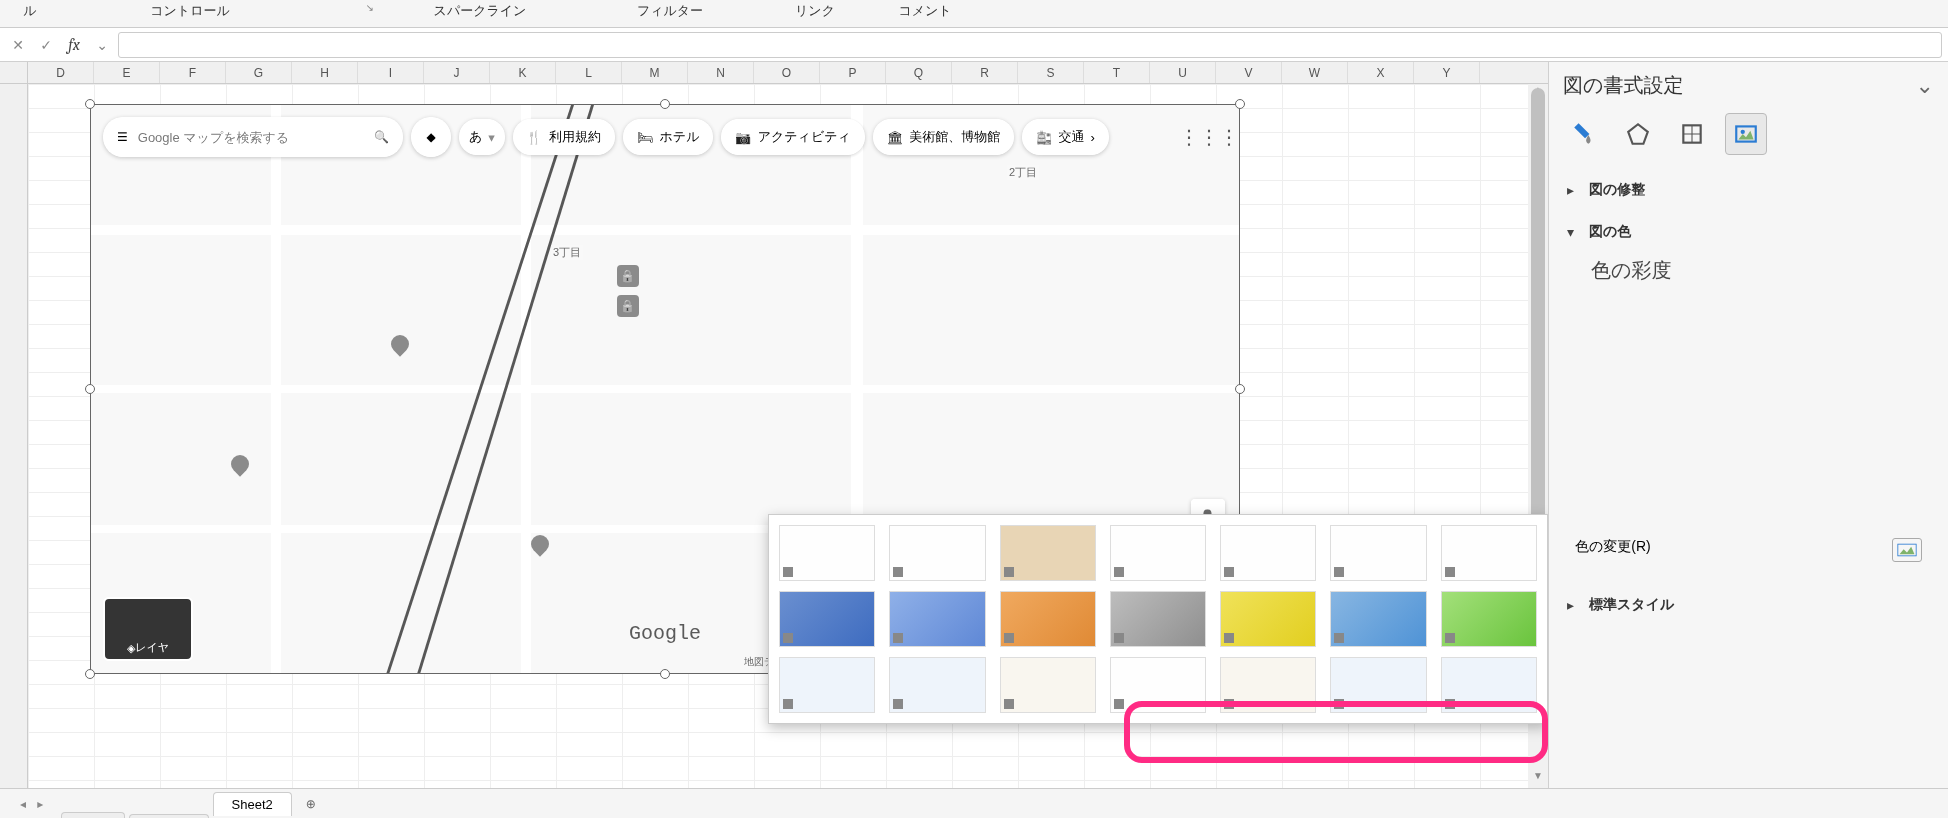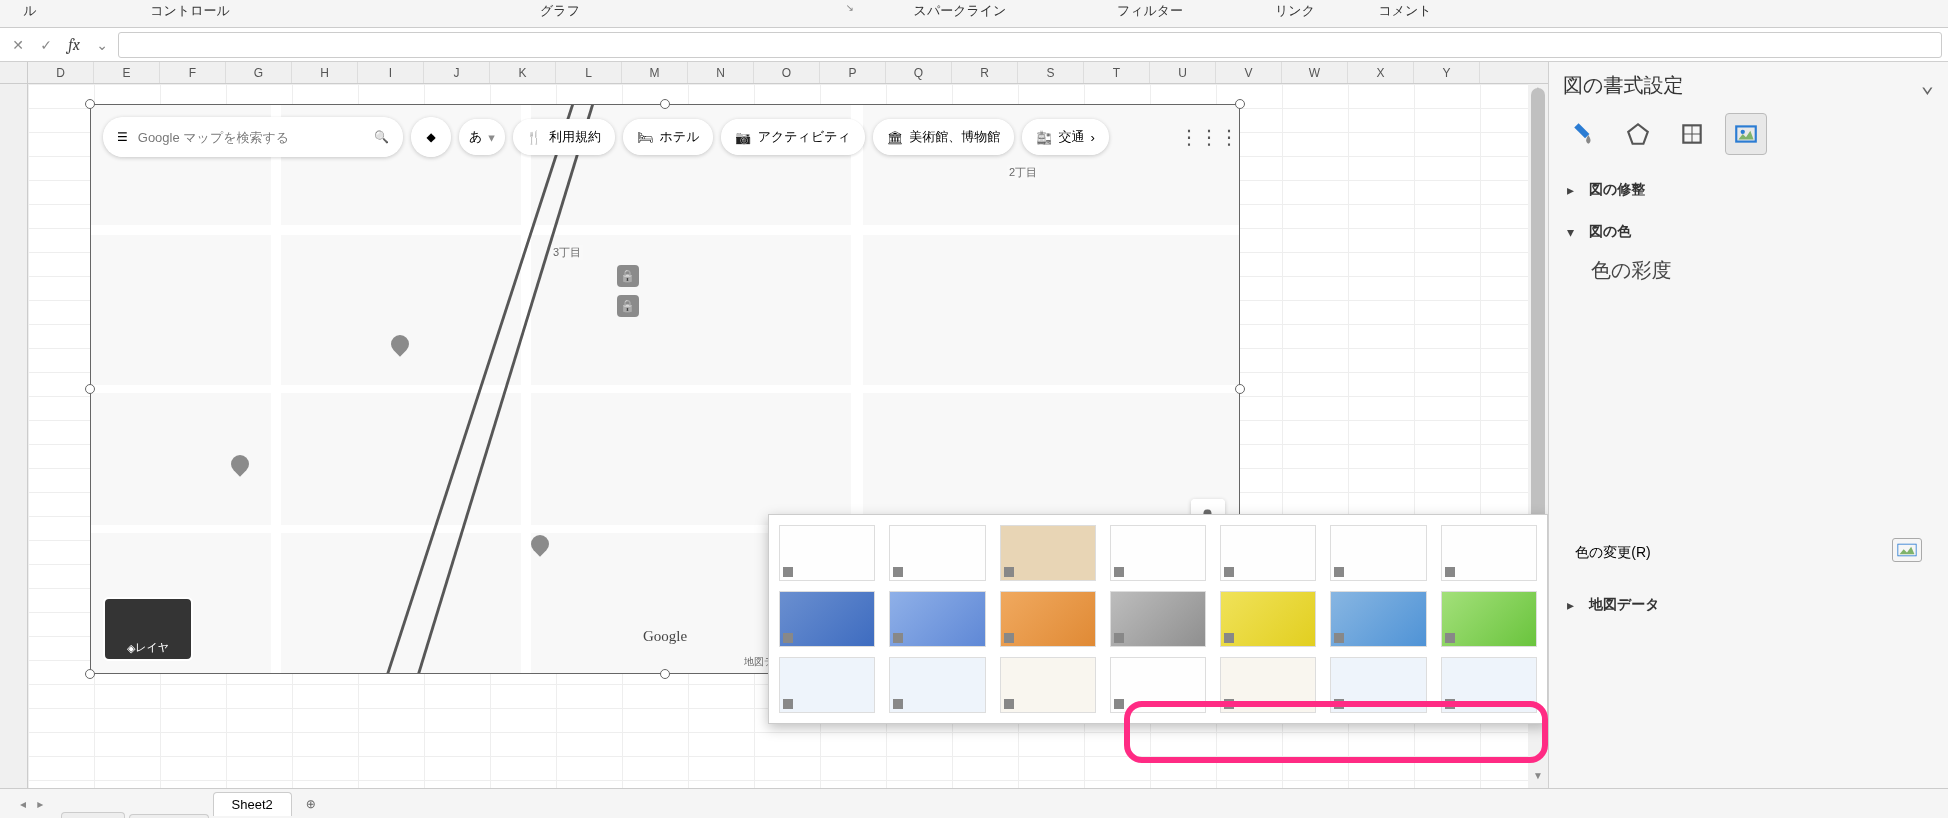--- a/index.html
+++ b/index.html
@@ -46,30 +46,30 @@
   .map-pill.small{padding:0 10px;}
   .map-grid-icon { width:36px; height:36px; display:flex; align-items:center; justify-content:center; font-size:20px; color:#555;}
   .map-layer { position:absolute; left:12px; bottom:12px; width:90px; height:64px; background:#333; border:2px solid #fff; border-radius:6px; color:#fff; display:flex; align-items:flex-end; justify-content:center; padding-bottom:4px; font-size:11px;}
   .map-zoom { position:absolute; right:14px; bottom:60px; width:34px; background:#fff; border-radius:4px; box-shadow:0 1px 4px rgba(0,0,0,.2); display:flex; flex-direction:column;}
   .map-zoom div{height:30px;display:flex;align-items:center;justify-content:center;border-bottom:1px solid #eee;font-size:18px;}
   .map-pegman{position:absolute; right:14px; bottom:140px; width:34px; height:34px; background:#fff; border-radius:4px; box-shadow:0 1px 4px rgba(0,0,0,.2); display:flex; align-items:center; justify-content:center;}
   .map-footer { position:absolute; bottom:4px; right:10px; font-size:10px; color:#666; display:flex; gap:14px;}
   .map-label { position:absolute; font-size:11px; color:#666; background:rgba(243,243,243,.7); padding:0 2px;}
   .map-pin { position:absolute; width:18px; height:18px; background:#888; border-radius:50% 50% 50% 0; transform:rotate(-45deg);}
   .map-lock { position:absolute; width:22px; height:22px; background:#888; border-radius:4px; display:flex; align-items:center; justify-content:center; color:#fff; font-size:12px;}
-  .map-logo { position:absolute; bottom:28px; left:50%; transform:translateX(-50%); color:#a21caf; font-size:15px; font-family:Liberation Serif, serif;}
+  .map-logo { position:absolute; bottom:28px; left:50%; transform:translateX(-50%); color:#c2410c; font-size:20px; font-family:Liberation Mono, monospace;}
 
   
   .vscroll { position:absolute; right:0; top:0; bottom:0; width:20px; background:#f1f1f1;}
   .vscroll .thumb{ position:absolute; left:3px; right:3px; top:4px; height:460px; background:#c0c0c0; border-radius:7px;}
   .vscroll .arr{position:absolute; left:0; right:0; height:18px; text-align:center; color:#888; font-size:10px;}
 
   
   .sidepane { width:400px; border-left:1px solid #d0d0d0; background:#f6f6f6; display:flex; flex-direction:column; padding:10px 14px; gap:8px;}
-  .sp-title { font-size:20px; font-weight:500; color:#333; display:flex; justify-content:space-between; align-items:center;font-family:Liberation Mono, monospace;}
+  .sp-title { font-size:20px; font-weight:500; color:#333; display:flex; justify-content:space-between; align-items:center;}
   .sp-tabs { display:flex; gap:12px; padding:6px 0 10px;}
   .sp-tab { width:42px; height:42px; display:flex; align-items:center; justify-content:center; border-radius:4px;}
   .sp-tab.sel { background:#e8e8e8; border:1px solid #bbb;}
   .sp-row { display:flex; align-items:center; gap:8px; padding:8px 4px; font-size:14px; color:#333; cursor:pointer;}
   .sp-row .chev{width:14px; color:#444;}
   .sp-sub { padding-left:28px; font-size:20px; color:#444;}
   .sp-preset { display:flex; justify-content:space-between; align-items:center; padding:6px 0 2px 28px; font-size:14px;}
   .sp-preset-btn { width:34px; height:24px; border:1px solid #aaa; background:#fff; border-radius:3px; display:flex; align-items:center; justify-content:center;}
 
   .recolor-pop { position:absolute; right:0; top:430px; width:780px; background:#fff; border:1px solid #ccc; box-shadow:0 4px 12px rgba(0,0,0,.25); padding:10px; z-index:50;}
@@ -84,40 +84,39 @@
   .ti-lblue{background:linear-gradient(135deg,#88b6e2,#4f93d6);}
   .ti-green{background:linear-gradient(135deg,#a3e07a,#6ac43d);}
   .ti-white{background:#fefefe;}
   .ti-faint{background:#f9f6ef;}
   .ti-faintb{background:#eef4fb;}
   .ti-sepia{background:#e8d5b5;}
 
   .highlight-box { position:absolute; border:6px solid #ff2b84; border-radius:18px; pointer-events:none; z-index:60;}
   .hb1 { right:0px; top:617px; width:424px; height:62px;}
 
-  .sp-btn { display:flex; justify-content:space-between; align-items:flex-end; padding:8px 12px; font-size:14px; border:none; background:none; width:100%;}
+  .sp-btn { display:flex; justify-content:space-between; align-items:flex-start; padding:8px 12px; font-size:14px; border:none; background:none; width:100%;}
   .sp-btn .picicon{ width:30px; height:24px; border:1px solid #aaa; border-radius:3px; display:flex; align-items:center; justify-content:center; color:#2b7cd3;}
   .reset-btn { display:inline-block; border:1px solid #aaa; border-radius:4px; padding:4px 12px; font-size:14px; background:#fff; margin-left:28px;}
 
   
   .sheet-tabs { height:30px; border-top:1px solid #ccc; display:flex; align-items:center; padding-left:10px; gap:4px; background:#f5f5f5;}
   .sheet-tab { padding:4px 18px; border:1px solid #ccc; border-bottom:none; background:#fff; border-radius:4px 4px 0 0; font-size:13px;}
   .sheet-tab.inactive{background:#eee; color:#777;margin-top:44px;}
   .sheet-add { padding:4px 10px; color:#666;}
   .sheet-nav { padding:0 10px; color:#888; letter-spacing:4px;}
 
   svg{display:block;}
 </style>
 </head>
 <body>
 
 <div class="ribbon-labels">
   <div class="cell" style="width:60px">ル</div>
   <div class="cell" style="width:260px">コントロール</div>
-  <div class="cell" style="width:480px">グラフ</div>
   <div class="cell dlg" style="width:60px">↘</div>
   <div class="cell" style="width:200px">スパークライン</div>
   <div class="cell" style="width:180px">フィルター</div>
   <div class="cell" style="width:110px">リンク</div>
   <div class="cell" style="width:110px">コメント</div>
 </div>
 
 <div class="formula-bar">
   <div class="fb-btn">✕</div>
   <div class="fb-btn">✓</div>
@@ -315,21 +314,21 @@
         <svg width="20" height="14" viewBox="0 0 24 16">
             <rect x="1" y="1" width="22" height="14" fill="none" stroke="#2b7cd3"></rect>
             <path fill="#7fb36b" d="M3 13l5-6 4 4 5-7 4 9z"></path>
           </svg>
       </span>
     </button>
 
 
     <div class="sp-row" style="margin-top:10px">
       <span class="chev">▸</span>
-      <b>地図データ</b>
+      <b>標準スタイル</b>
     </div>
   </div>
 </div>
 
 <div class="sheet-tabs">
   <span class="sheet-nav">◂ ▸</span>
   <div class="sheet-tab inactive">詳細</div>
   <div class="sheet-tab inactive">Sheet1</div>
   <div class="sheet-tab">Sheet2</div>
   <div class="sheet-add">⊕</div>

